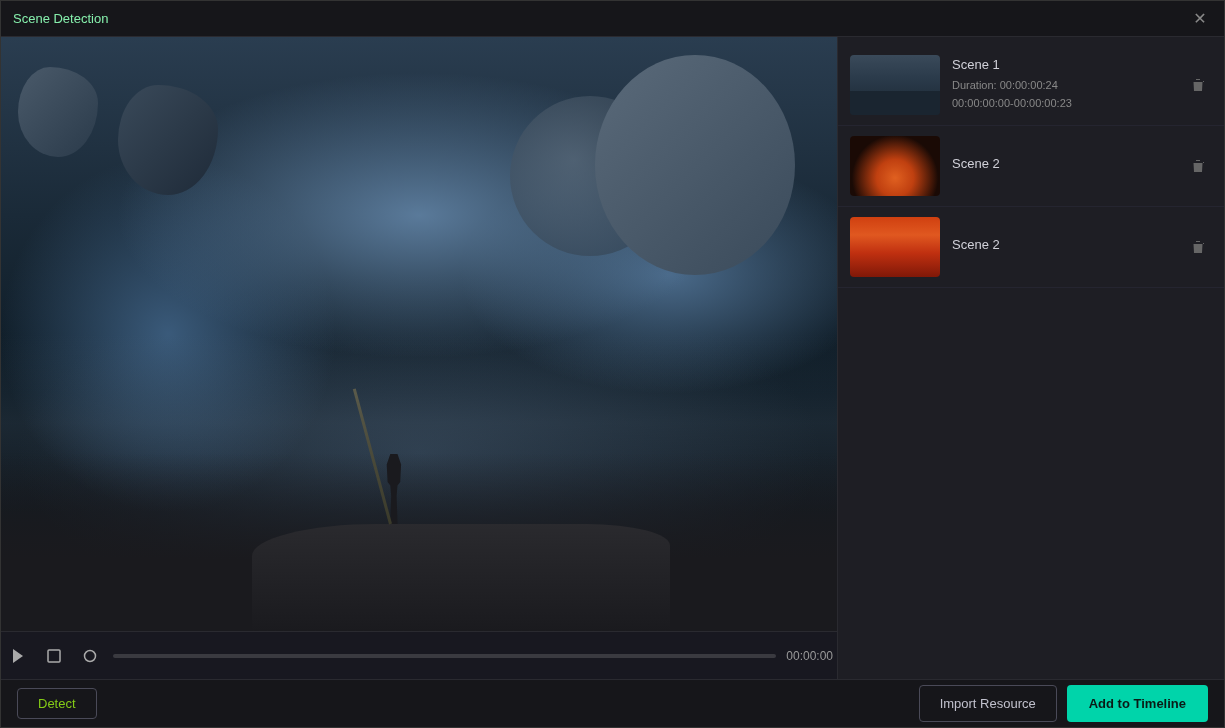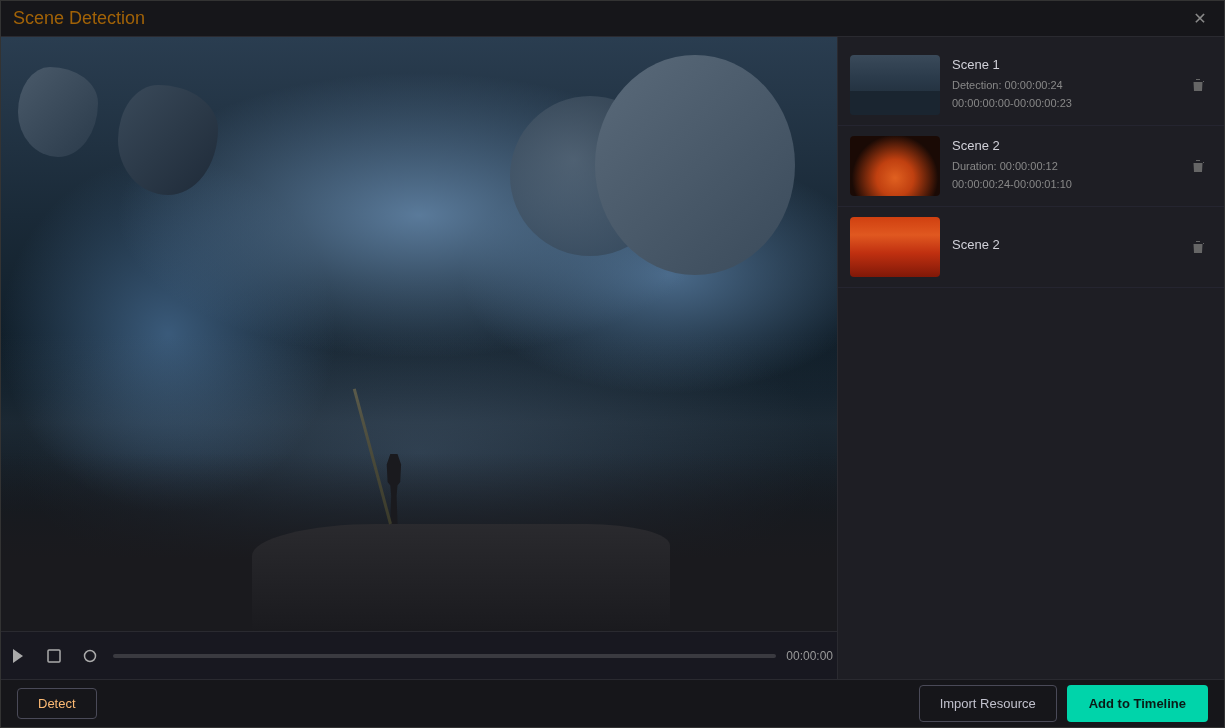--- a/index.html
+++ b/index.html
@@ -27,22 +27,22 @@
       background: #16161a;
       display: flex;
       align-items: center;
       justify-content: space-between;
       padding: 0 12px;
       border-bottom: 1px solid #2a2a30;
       flex-shrink: 0;
     }
 
     .title-bar-title {
-      font-size: 18px;
-      color: #a16207;
+      font-size: 13px;
+      color: #86efac;
     }
 
     .close-btn {
       width: 24px;
       height: 24px;
       display: flex;
       align-items: center;
       justify-content: center;
       cursor: pointer;
       color: #888;
@@ -342,21 +342,21 @@
       align-items: center;
       justify-content: space-between;
       padding: 0 16px;
       flex-shrink: 0;
     }
 
     .detect-btn {
       padding: 7px 20px;
       background: transparent;
       border: 1px solid #4a4a58;
-      color: #fdba74;
+      color: #84cc16;
       font-size: 13px;
       border-radius: 4px;
       cursor: pointer;
     }
 
     .right-actions {
       display: flex;
       gap: 10px;
       border-radius: 7px;
     }
@@ -456,39 +456,35 @@
 
     </div>
 
     <div class="scenes-panel">
 
       <div class="scene-item">
         <div class="scene-thumb thumb-1"></div>
         <div class="scene-info">
           <div class="scene-name">Scene 1</div>
           <div class="scene-duration">
-            <span>Detection: 00:00:00:24</span><br>
+            <span>Duration: 00:00:00:24</span><br>
             <span>00:00:00:00-00:00:00:23</span>
           </div>
         </div>
         <div class="delete-btn trash-icon">
           <svg width="16" height="16" viewBox="0 0 16 16" fill="currentColor">
             <path d="M6 2h4v1H6V2zM2 4h12v1H3.5l.5 9h8l.5-9H13V4H2zm2.5 1l-.4 8h7.8l-.4-8H4.5z"></path>
           </svg>
         </div>
       </div>
 
       <div class="scene-item">
         <div class="scene-thumb thumb-2"></div>
         <div class="scene-info">
           <div class="scene-name">Scene 2</div>
-          <div class="scene-duration">
-            <span>Duration: 00:00:00:12</span><br>
-            <span>00:00:00:24-00:00:01:10</span>
-          </div>
         </div>
         <div class="delete-btn trash-icon">
           <svg width="16" height="16" viewBox="0 0 16 16" fill="currentColor">
             <path d="M6 2h4v1H6V2zM2 4h12v1H3.5l.5 9h8l.5-9H13V4H2zm2.5 1l-.4 8h7.8l-.4-8H4.5z"></path>
           </svg>
         </div>
       </div>
 
       <div class="scene-item">
         <div class="scene-thumb thumb-3"></div>

